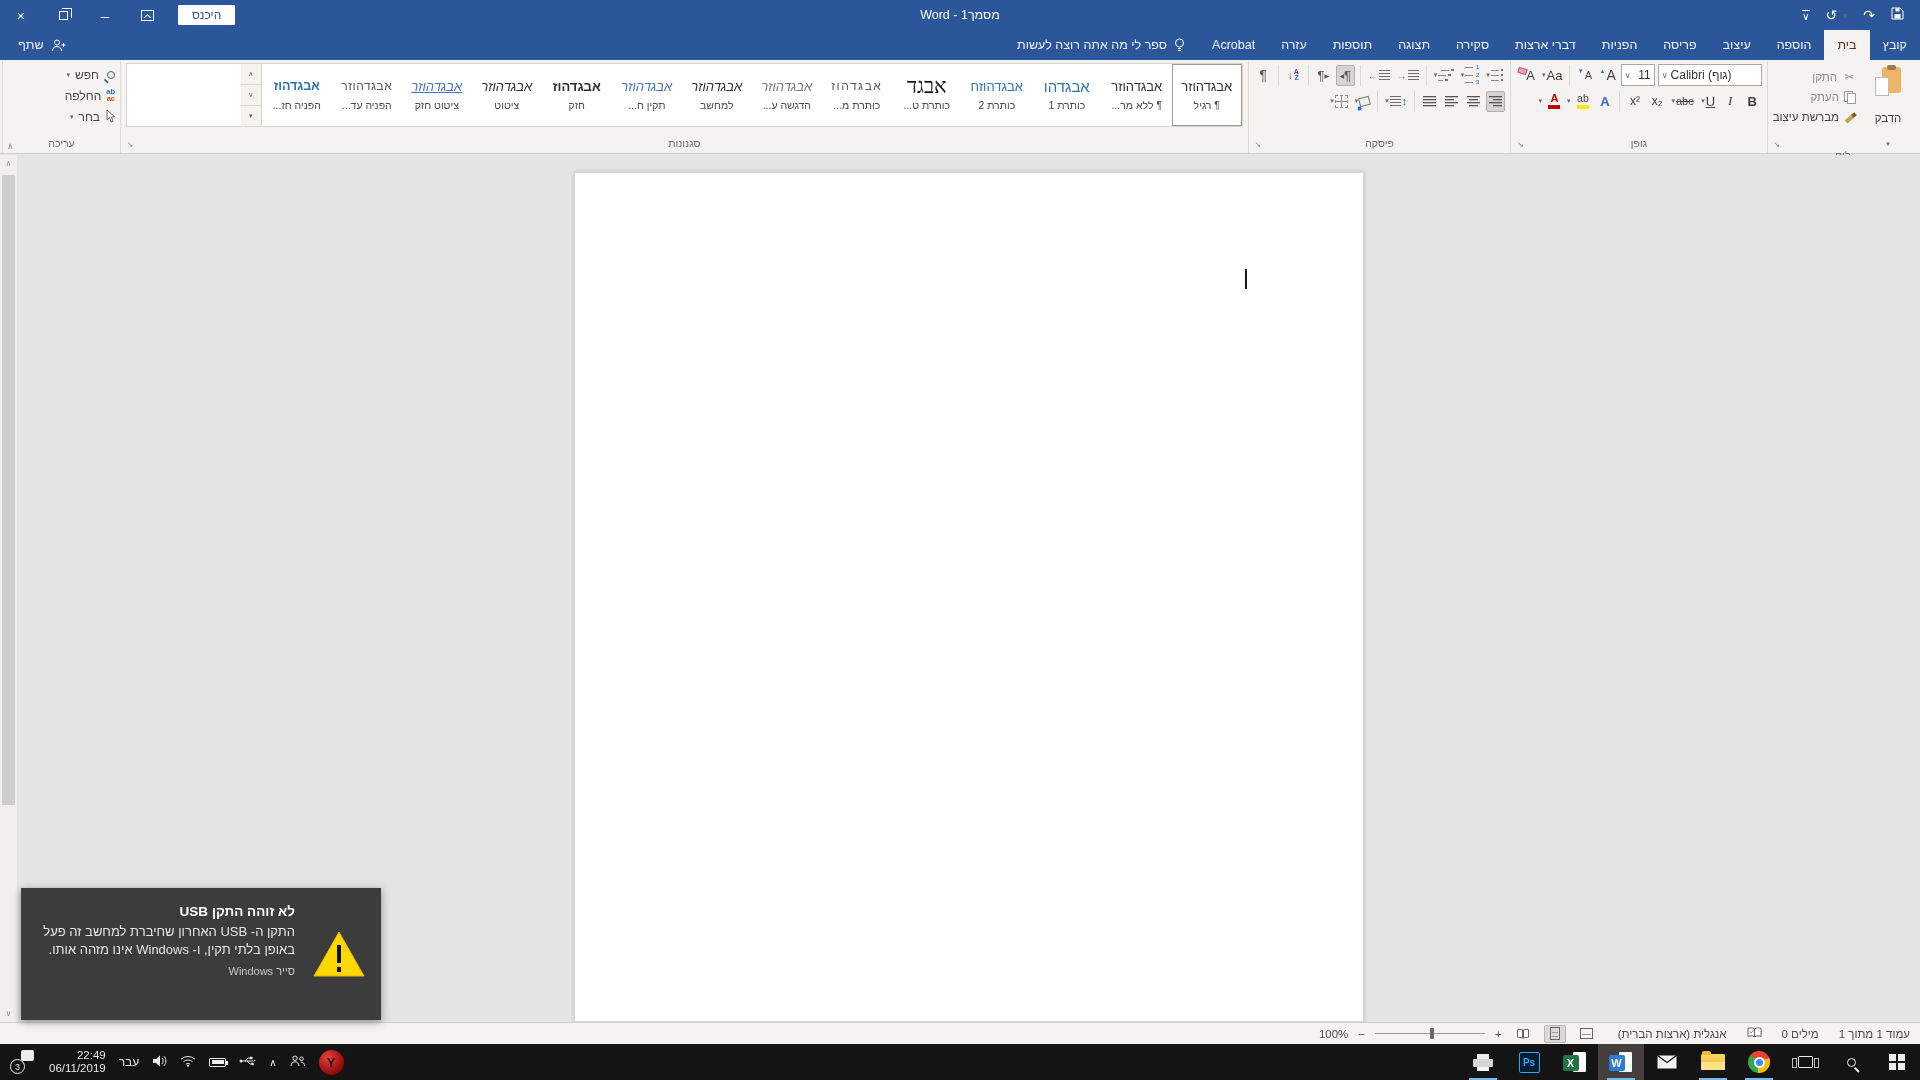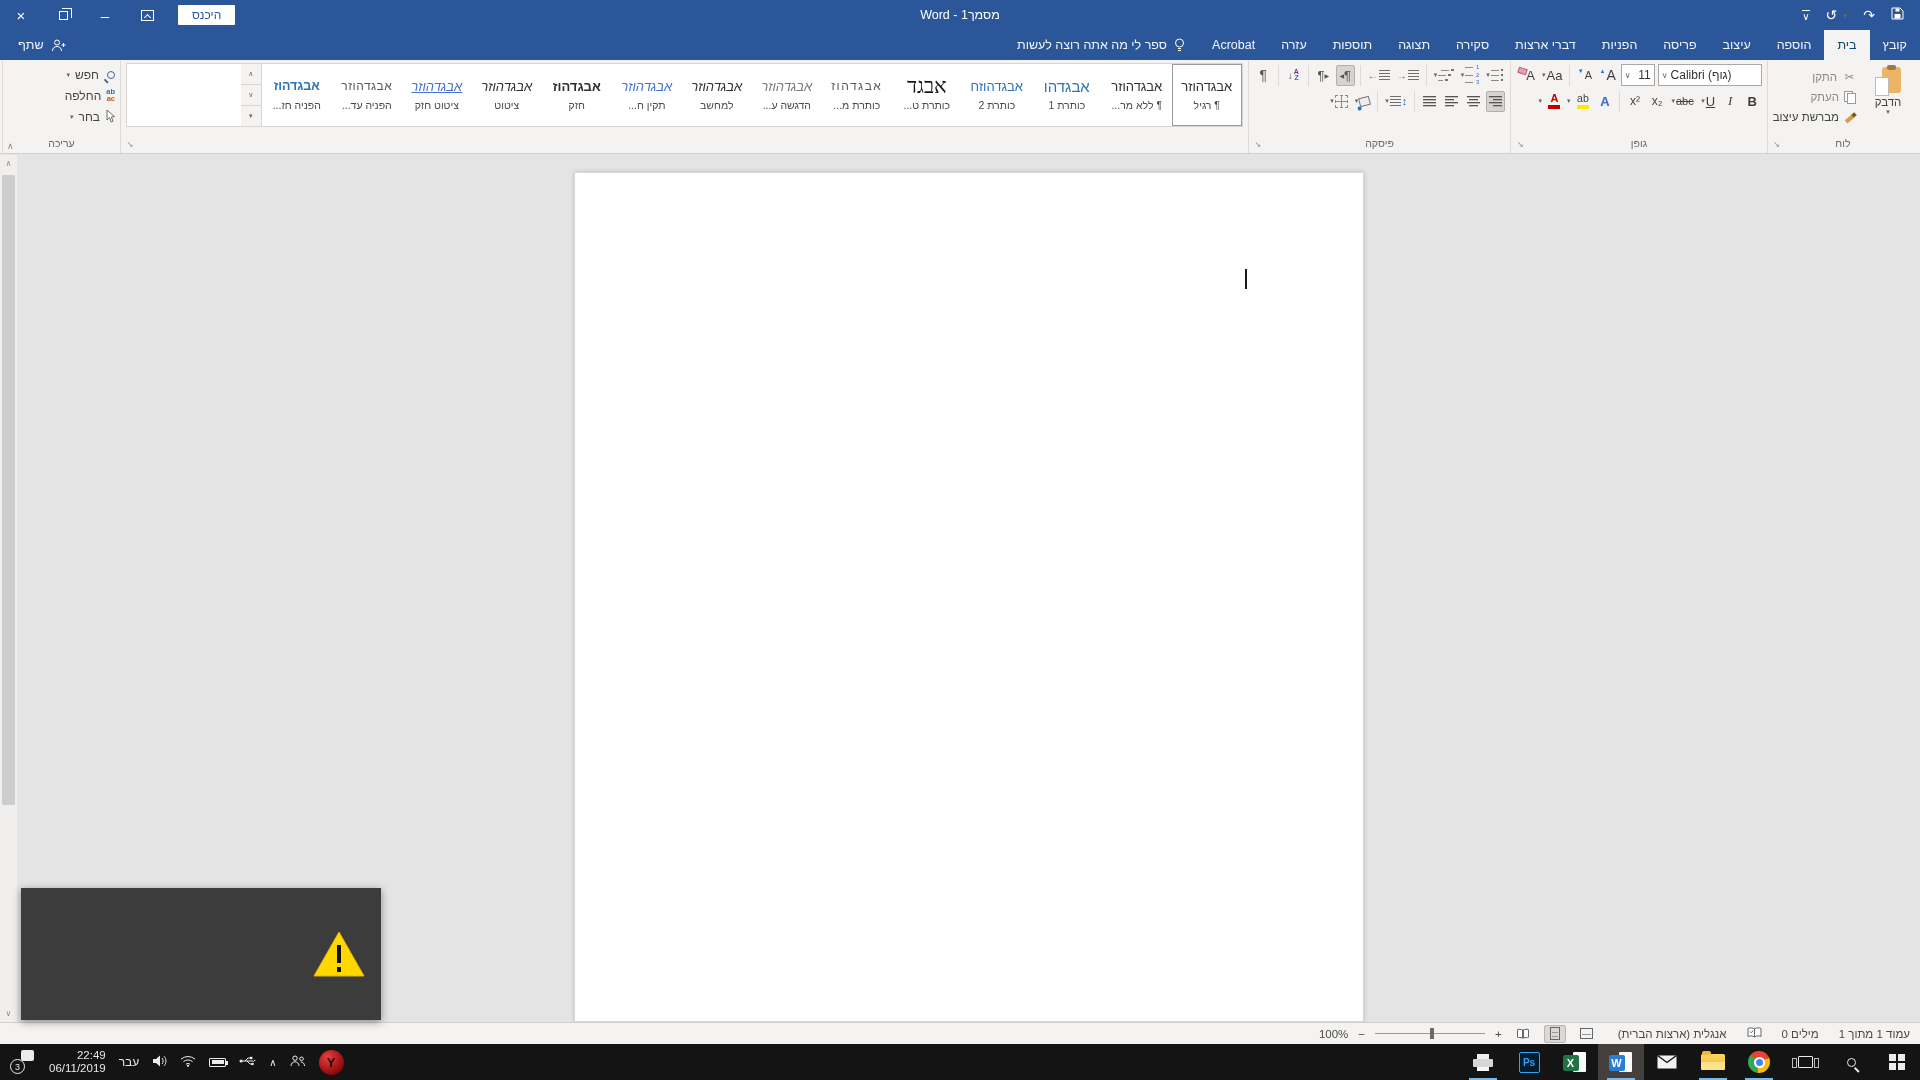--- a/index.html
+++ b/index.html
@@ -13,36 +13,36 @@
 .ropt{width:13px;height:11px;border:1px solid #fff;position:relative}
 .ropt::after{content:"";position:absolute;left:3.5px;top:4px;width:4px;height:4px;border-left:1px solid #fff;border-top:1px solid #fff;transform:rotate(45deg)}
 .signin{background:#fff;color:#2b579a;font-size:12px;padding:3px 14px;margin-left:10px;border-radius:1px;cursor:default}
 .tb-title{position:absolute;left:0;right:0;top:0;height:30px;display:flex;align-items:center;justify-content:center;font-size:12.5px;pointer-events:none}
 .qat{margin-left:auto;display:flex;align-items:center;gap:16px;padding-right:16px;font-size:14px;z-index:2}
 .qat .sm{font-size:10px;border-top:1px solid #fff;line-height:9px;padding-top:1px}
 .qat .dd{font-size:8px;margin-left:-10px}
 
 #tabrow{position:absolute;top:30px;left:0;right:0;height:30px;background:#2b579a;display:flex;align-items:stretch;color:#f2f5fb}
 .tab{padding:0 13px;display:flex;align-items:center;font-size:12.5px;cursor:default}
-.tab.active{background:#f4f3f1;color:#0c4a6e}
+.tab.active{background:#f4f3f1;color:#7f1d1d}
 .tellme{display:flex;align-items:center;gap:7px;padding:0 14px;font-size:12.5px}
 .share{margin-inline-start:auto;display:flex;align-items:center;gap:7px;padding:0 18px;font-size:12.5px}
 
 #ribbon{position:absolute;top:60px;left:0;right:0;height:94px;background:#f4f3f1;border-bottom:1px solid #d2d0ce;display:flex;padding:1px 2px 0}
 .rgroup{position:relative;border-left:1px solid #ddd9d6;display:flex;flex-direction:column;padding:2px 5px 0}
 .rlabel{margin-top:auto;height:17px;line-height:15px;text-align:center;font-size:10.5px;color:#696969}
 .launcher{position:absolute;left:3px;bottom:3px;width:12px;height:12px;color:#8a8a8a;font-size:8px;line-height:11px;text-align:center;border:1px solid transparent}
 .row{display:flex;align-items:center;gap:3px}
 .vsep{width:1px;background:#dcd9d6;height:21px;margin:0 2px}
 .ib{display:flex;align-items:center;justify-content:center;gap:1px;min-width:19px;height:21px;border-radius:2px;color:#444;padding:0 2px}
 .ib.hl{background:#d6d3d1;border:1px solid #b2afac}
 .dd7{font-size:7px;color:#666}
 
 .clipc{display:flex;gap:6px;padding-top:1px}
-.paste{width:50px;display:flex;flex-direction:column;align-items:center;gap:0;font-size:11.5px;color:#444;padding-top:2px}
+.paste{width:50px;display:flex;flex-direction:column;align-items:center;gap:16px;font-size:11.5px;color:#444;padding-top:2px}
 .clipico{position:relative;width:26px;height:30px}
 .clipico .board{position:absolute;right:0;top:1px;width:19px;height:26px;background:#ecb566;border-radius:3px}
 .clipico .clip{position:absolute;right:5px;top:-1px;width:9px;height:5px;background:#9c7a45;border-radius:2px}
 .clipico .pagep{position:absolute;left:0;bottom:0;width:14px;height:19px;background:#fff;border:1px solid #bdbab7}
 .cliprows{display:flex;flex-direction:column;gap:2px;padding-top:4px}
 .crow{display:flex;align-items:center;gap:5px;height:18px;font-size:11.5px;color:#8a8a8a}
 .crow.en{color:#444}
 .cico{width:15px;text-align:center;font-size:12px}
 .copyico{position:relative;width:13px;height:13px}
 .copyico i{position:absolute;width:9px;height:11px;background:#fff;border:1px solid #9a9a9a}
@@ -527,20 +527,21 @@
       <div class="stitem">
           <span class="prev p-iref">אבגדהוז</span>
           <span class="slabel">הפניה חז...</span>
         </div>
       <div class="stscroll">
         <div>∧</div>
         <div>∨</div>
         <div style="border-bottom:none">▾</div>
       </div>
     </div>
+    <div class="rlabel">סגנונות</div>
     <div class="launcher">↘</div>
   </div>
 
   <div class="rgroup g-edit">
     <div style="display:flex;flex-direction:column;gap:2px;padding-top:2px">
       <div class="erow">
           <span class="mag"></span>
           <span>חפש</span>
           <span class="dd7">▾</span>
         </div>
@@ -701,13 +702,18 @@
 </div>
 
 <div id="toast">
   <div class="toast-ico">
     <svg width="56" height="50" viewBox="0 0 56 50">
         <polygon points="28,3 53,47 3,47" fill="#ffd800" stroke="#e6b800"></polygon>
         <rect x="26" y="16" width="4" height="18" fill="#111"></rect>
         <rect x="26" y="38" width="4" height="5" fill="#111"></rect>
       </svg>
   </div>
+  <div class="toast-txt">
+    <div class="toast-title">לא זוהה התקן USB</div>
+    <div class="toast-body">התקן ה- USB האחרון שחיברת למחשב זה פעל באופן בלתי תקין, ו- Windows אינו מזהה אותו.</div>
+    <div class="toast-src">סייר Windows</div>
+  </div>
 </div>
 
 </body></html>

